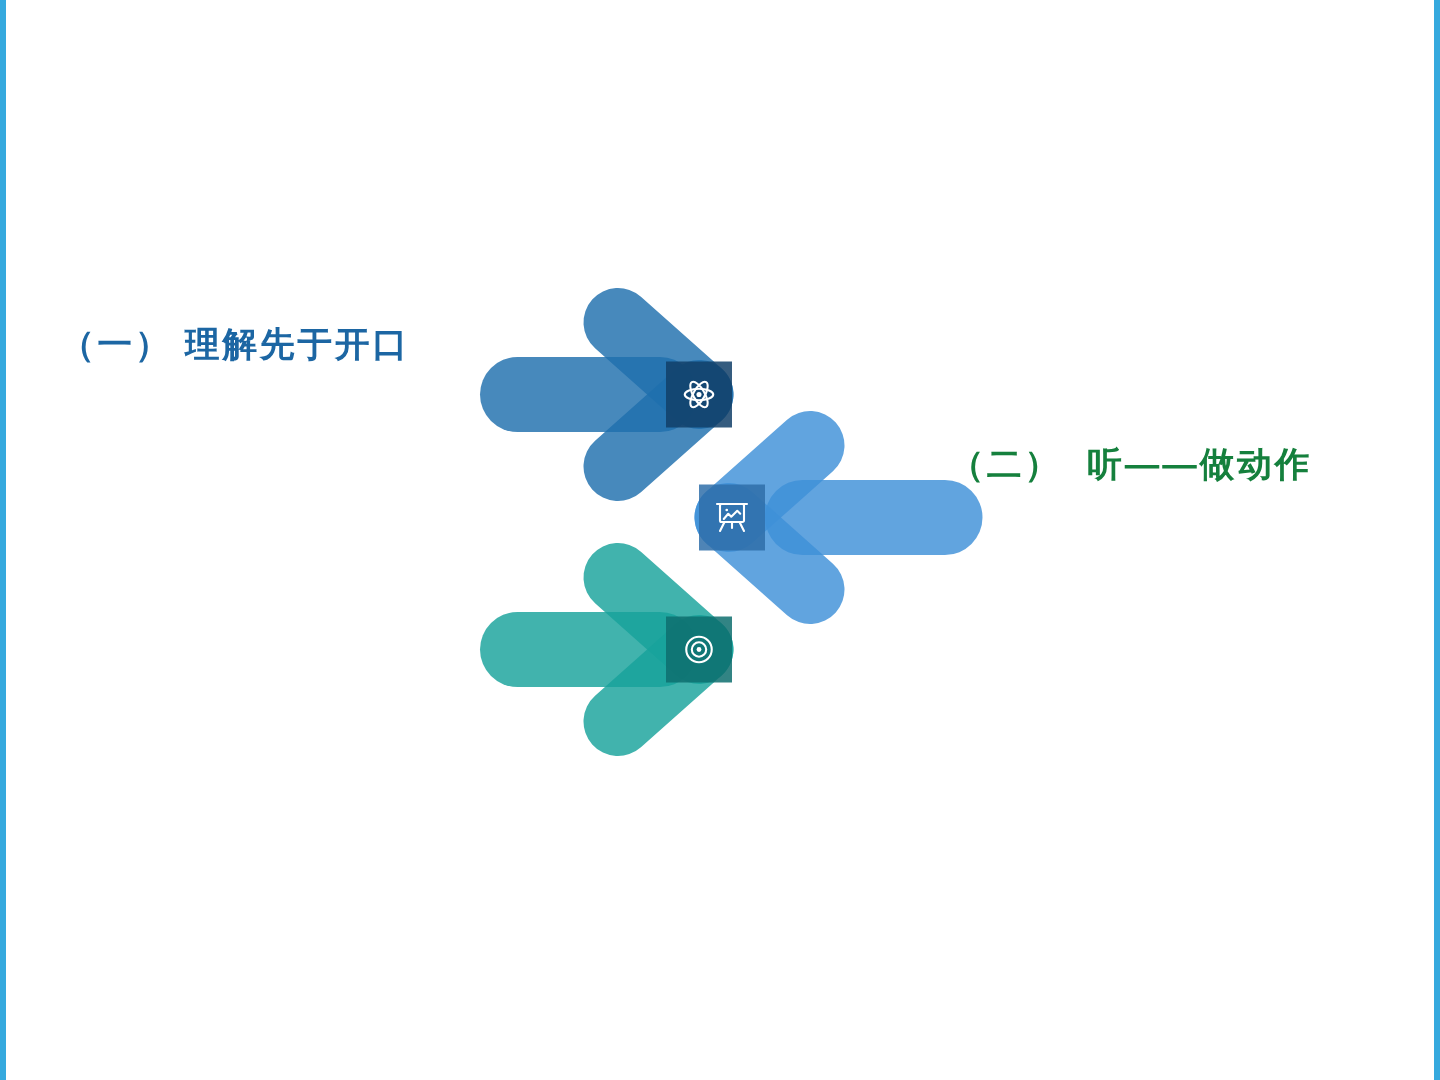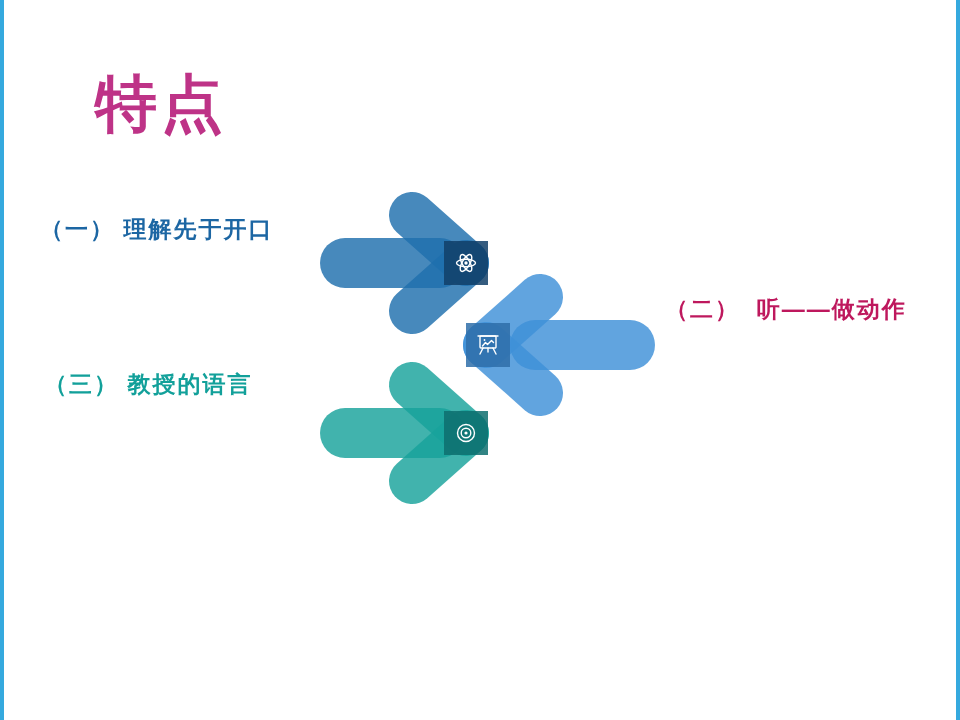--- a/index.html
+++ b/index.html
@@ -31,41 +31,39 @@
   }
   .label {
     position: absolute;
     font-size: 23px;
     font-weight: 700;
     letter-spacing: 2px;
     white-space: pre;
     text-align: center;
   }
   .label.l1  { left: 40px;  top: 214px; color: #1C66A3; }
-  .label.l2  { left: 633px; top: 294px; color: #be185d; margin-left: 32px; }
+  .label.l2  { left: 633px; top: 294px; color: #15803d; }
   .label.l3a { left: 44px;  top: 369px; color: #12A09A; }
   .label.l3b { left: 76px;  top: 407px; color: #12A09A; }
   .arrows-svg {
     position: absolute; left: 0; top: 0;
     width: 960px; height: 720px;
   }
 </style>
 </head>
 <body>
 
 <div class="slide">
 
   <div class="edge left"></div>
   <div class="edge right"></div>
 
-  <h1 class="title">特点</h1>
 
   <div class="label l1">（一） 理解先于开口</div>
   <div class="label l2">（二）  听——做动作</div>
-  <div class="label l3a">（三） 教授的语言</div>
 
   <svg class="arrows-svg" viewBox="0 0 960 720">
 
     <g stroke-linecap="round" fill="none">
       <line x1="345" y1="263" x2="440" y2="263" stroke-width="50" opacity="0.82" stroke="#1F6FAD"></line>
       <line x1="412" y1="215" x2="466" y2="263" stroke-width="46" opacity="0.82" stroke="#1F6FAD"></line>
       <line x1="412" y1="311" x2="466" y2="263" stroke-width="46" opacity="0.82" stroke="#1F6FAD"></line>
       <rect x="444" y="241" width="44" height="44" fill-opacity="0.85" stroke="none" fill="#123F68"></rect>
     </g>
 

